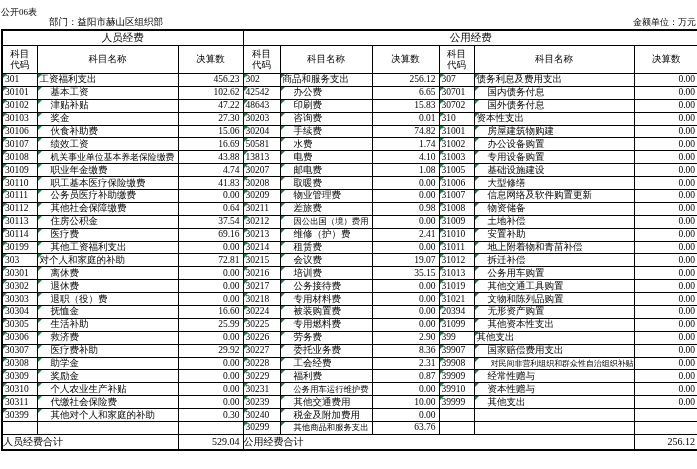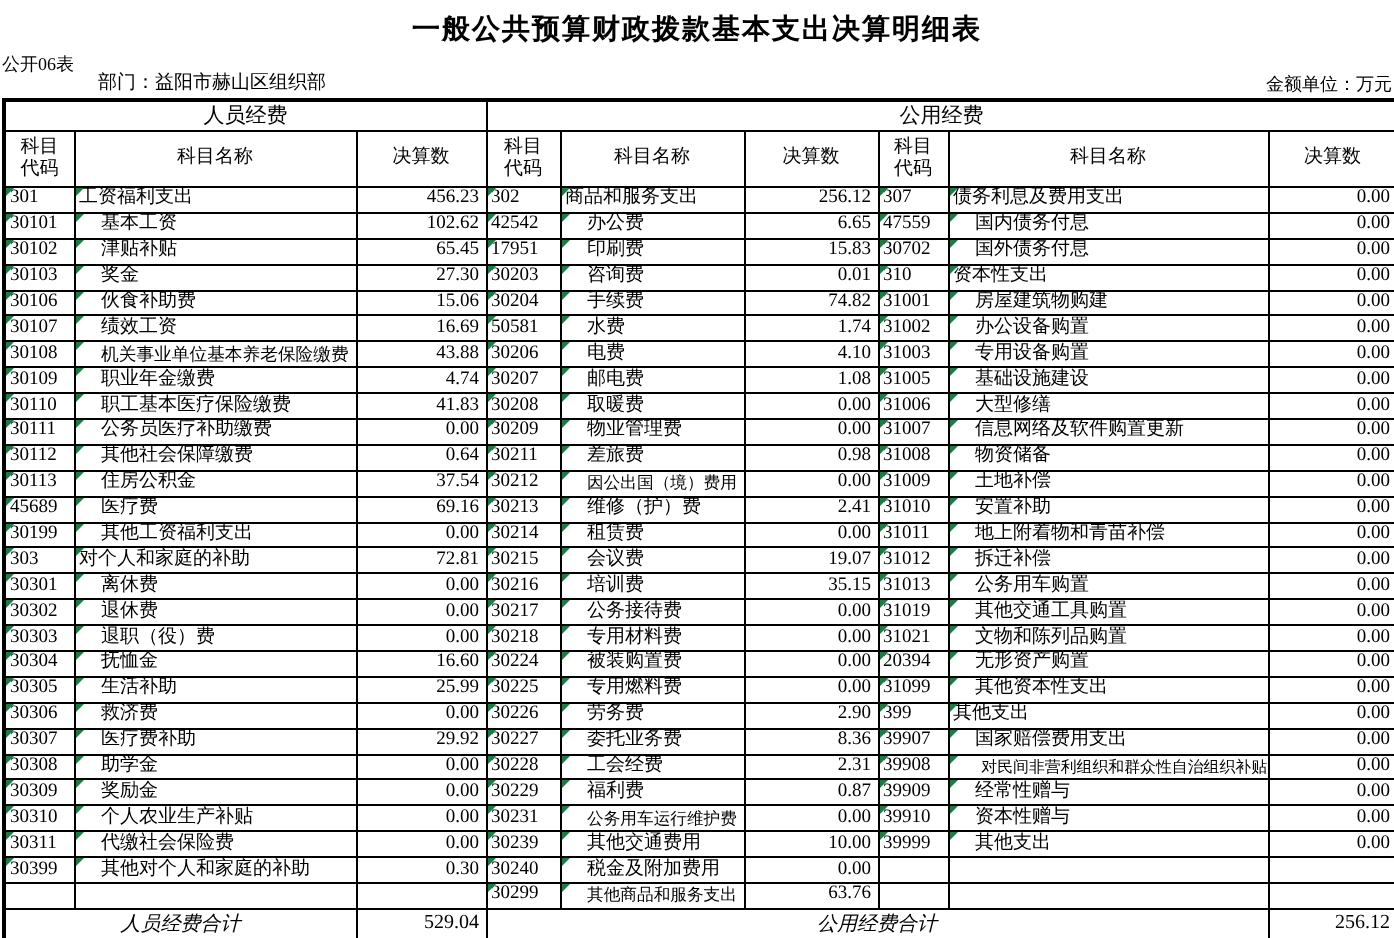--- a/index.html
+++ b/index.html
@@ -37,27 +37,26 @@
   td.cell-name { padding-left: 2px; }
   td.cell-name.ind { padding-left: 13px; }
   td.cell-value { text-align: right; padding-right: 3px; }
   td.tri { position: relative; }
   td.tri::before {
     content: ''; position: absolute; top: 0; left: 0; width: 0; height: 0;
     border-top: 4px solid var(--indicator-green, #1e7b46);
     border-right: 4px solid transparent;
   }
   tfoot td { height: 15px; font-size: 10px; }
-  td.total-label { text-align: center; font-style: italic; }
+  td.total-label { text-align: left; }
 </style>
 </head>
 <body>
 
 <div class="page">
-  <div class="title">一般公共预算财政拨款基本支出决算明细表</div>
   <div class="sheet-no">公开06表</div>
   <div class="meta-row">
     <span class="dep">部门：益阳市赫山区组织部</span>
     <span class="unit">金额单位：万元</span>
   </div>
 
   <table class="budget">
     <colgroup>
       <col style="width:35px">
         <col style="width:141px">
@@ -101,29 +100,29 @@
           <td class="cell-name tri">债务利息及费用支出</td>
           <td class="cell-value">0.00</td>
         </tr>
         <tr>
           <td class="cell-code tri">30101</td>
           <td class="cell-name tri ind">基本工资</td>
           <td class="cell-value">102.62</td>
           <td class="cell-code tri">42542</td>
           <td class="cell-name tri ind">办公费</td>
           <td class="cell-value">6.65</td>
-          <td class="cell-code tri">47559</td>
+          <td class="cell-code tri">30701</td>
           <td class="cell-name tri ind">国内债务付息</td>
           <td class="cell-value">0.00</td>
         </tr>
         <tr>
           <td class="cell-code tri">30102</td>
           <td class="cell-name tri ind">津贴补贴</td>
-          <td class="cell-value">65.45</td>
-          <td class="cell-code tri">17951</td>
+          <td class="cell-value">47.22</td>
+          <td class="cell-code tri">48643</td>
           <td class="cell-name tri ind">印刷费</td>
           <td class="cell-value">15.83</td>
           <td class="cell-code tri">30702</td>
           <td class="cell-name tri ind">国外债务付息</td>
           <td class="cell-value">0.00</td>
         </tr>
         <tr>
           <td class="cell-code tri">30103</td>
           <td class="cell-name tri ind">奖金</td>
           <td class="cell-value">27.30</td>
@@ -153,21 +152,21 @@
           <td class="cell-name tri ind">水费</td>
           <td class="cell-value">1.74</td>
           <td class="cell-code tri">31002</td>
           <td class="cell-name tri ind">办公设备购置</td>
           <td class="cell-value">0.00</td>
         </tr>
         <tr>
           <td class="cell-code tri">30108</td>
           <td class="cell-name tri ind" style="font-size: 8.86px;">机关事业单位基本养老保险缴费</td>
           <td class="cell-value">43.88</td>
-          <td class="cell-code tri">30206</td>
+          <td class="cell-code tri">13813</td>
           <td class="cell-name tri ind">电费</td>
           <td class="cell-value">4.10</td>
           <td class="cell-code tri">31003</td>
           <td class="cell-name tri ind">专用设备购置</td>
           <td class="cell-value">0.00</td>
         </tr>
         <tr>
           <td class="cell-code tri">30109</td>
           <td class="cell-name tri ind">职业年金缴费</td>
           <td class="cell-value">4.74</td>
@@ -216,21 +215,21 @@
           <td class="cell-name tri ind">住房公积金</td>
           <td class="cell-value">37.54</td>
           <td class="cell-code tri">30212</td>
           <td class="cell-name tri ind" style="font-size: 8.33px;">因公出国（境）费用</td>
           <td class="cell-value">0.00</td>
           <td class="cell-code tri">31009</td>
           <td class="cell-name tri ind">土地补偿</td>
           <td class="cell-value">0.00</td>
         </tr>
         <tr>
-          <td class="cell-code tri">45689</td>
+          <td class="cell-code tri">30114</td>
           <td class="cell-name tri ind">医疗费</td>
           <td class="cell-value">69.16</td>
           <td class="cell-code tri">30213</td>
           <td class="cell-name tri ind">维修（护）费</td>
           <td class="cell-value">2.41</td>
           <td class="cell-code tri">31010</td>
           <td class="cell-name tri ind">安置补助</td>
           <td class="cell-value">0.00</td>
         </tr>
         <tr>

